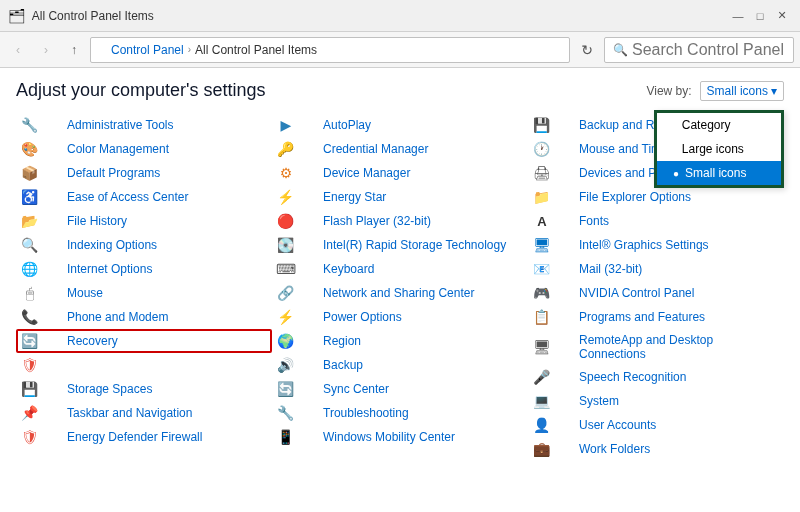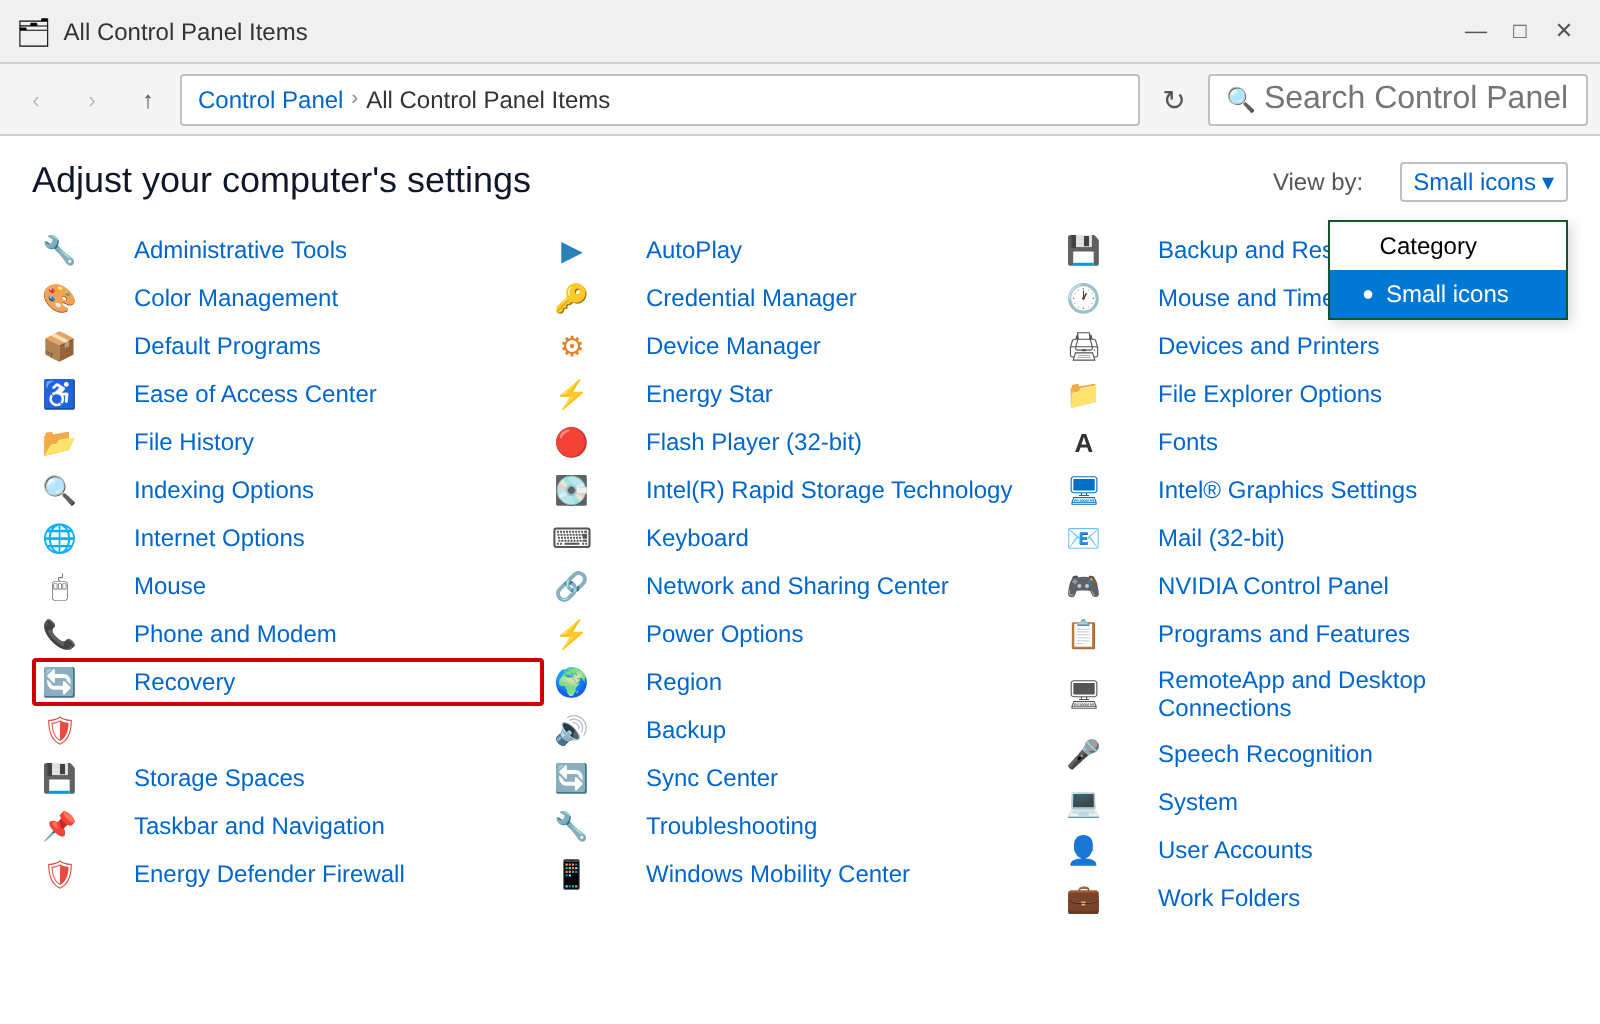--- a/index.html
+++ b/index.html
@@ -72,21 +72,21 @@
       border-radius: 3px;
     }
     .nav-btn.disabled { color: #bbb; cursor: default; }
     .address-box {
       flex: 1;
       height: 26px;
       border: 1px solid #c0c0c0;
       background: #fff;
       display: flex;
       align-items: center;
-      padding: 0 8px;
+      padding: 0 20px;
       font-size: 12px;
       color: #333;
       border-radius: 2px;
     }
     .address-breadcrumb {
       display: flex;
       align-items: center;
       gap: 4px;
     }
     .breadcrumb-arrow { color: #888; font-size: 10px; }
@@ -139,21 +139,21 @@
       padding: 12px 16px 8px 16px;
     }
     .main-title {
       font-size: 18px;
       font-weight: 300;
       color: #0f172a;
     }
     .view-by {
       display: flex;
       align-items: center;
-      gap: 18px;
+      gap: 8px;
       font-size: 12px;
       color: #555;
     }
     .view-by-label { color: #555; }
     .view-by-dropdown {
       display: flex;
       align-items: center;
       gap: 3px;
       color: #0066cc;
       cursor: pointer;
@@ -163,24 +163,24 @@
       background: #fff;
       position: relative;
     }
 
     
     .dropdown-menu {
       position: absolute;
       top: 42px;
       right: 16px;
       background: #fff;
-      border: 1px solid #14532d;
+      border: 3px solid #14532d;
       box-shadow: 2px 2px 6px rgba(0,0,0,0.15);
       z-index: 100;
-      width: 120px;
+      width: 130px;
     }
     .dropdown-item {
       padding: 5px 16px;
       font-size: 12px;
       cursor: pointer;
       display: flex;
       align-items: center;
       gap: 6px;
     }
     .dropdown-item.selected {
@@ -313,20 +313,24 @@
         <span>▾</span>
       </div>
     </div>
   </div>
 
   <div class="dropdown-menu">
     <div class="dropdown-item">
       <span class="dropdown-check">&nbsp;</span>
       <span>Category</span>
     </div>
+    <div class="dropdown-item">
+      <span class="dropdown-check">&nbsp;</span>
+      <span>Large icons</span>
+    </div>
     <div class="dropdown-item selected">
       <span class="dropdown-check">●</span>
       <span>Small icons</span>
     </div>
   </div>
 
   <div class="items-area">
     <div class="items-grid">
 
       <div>

